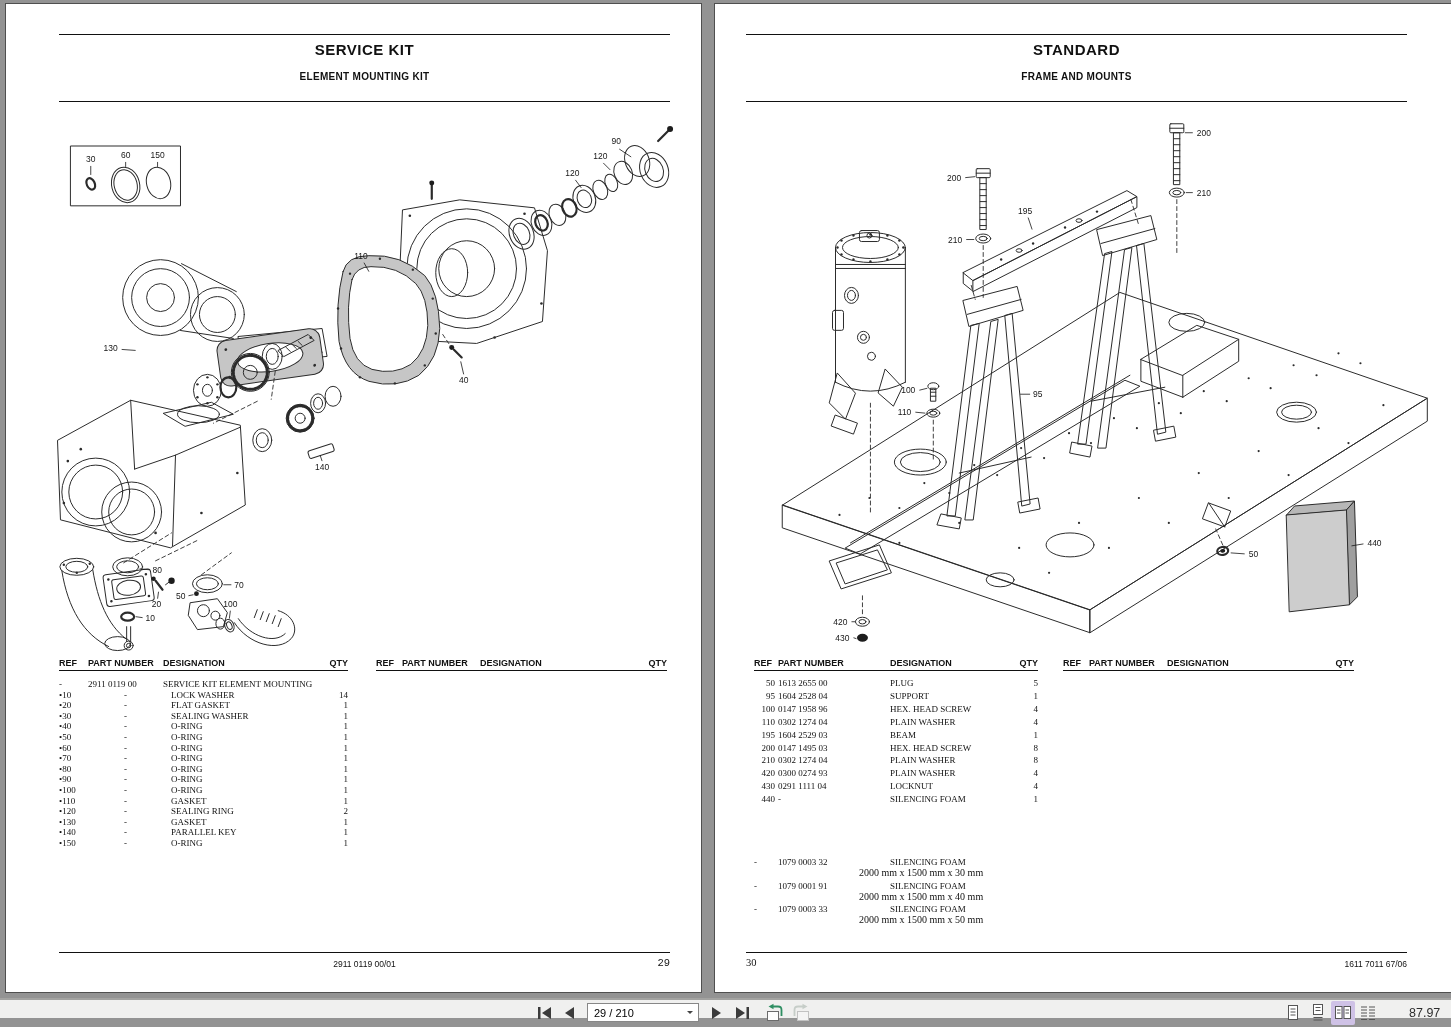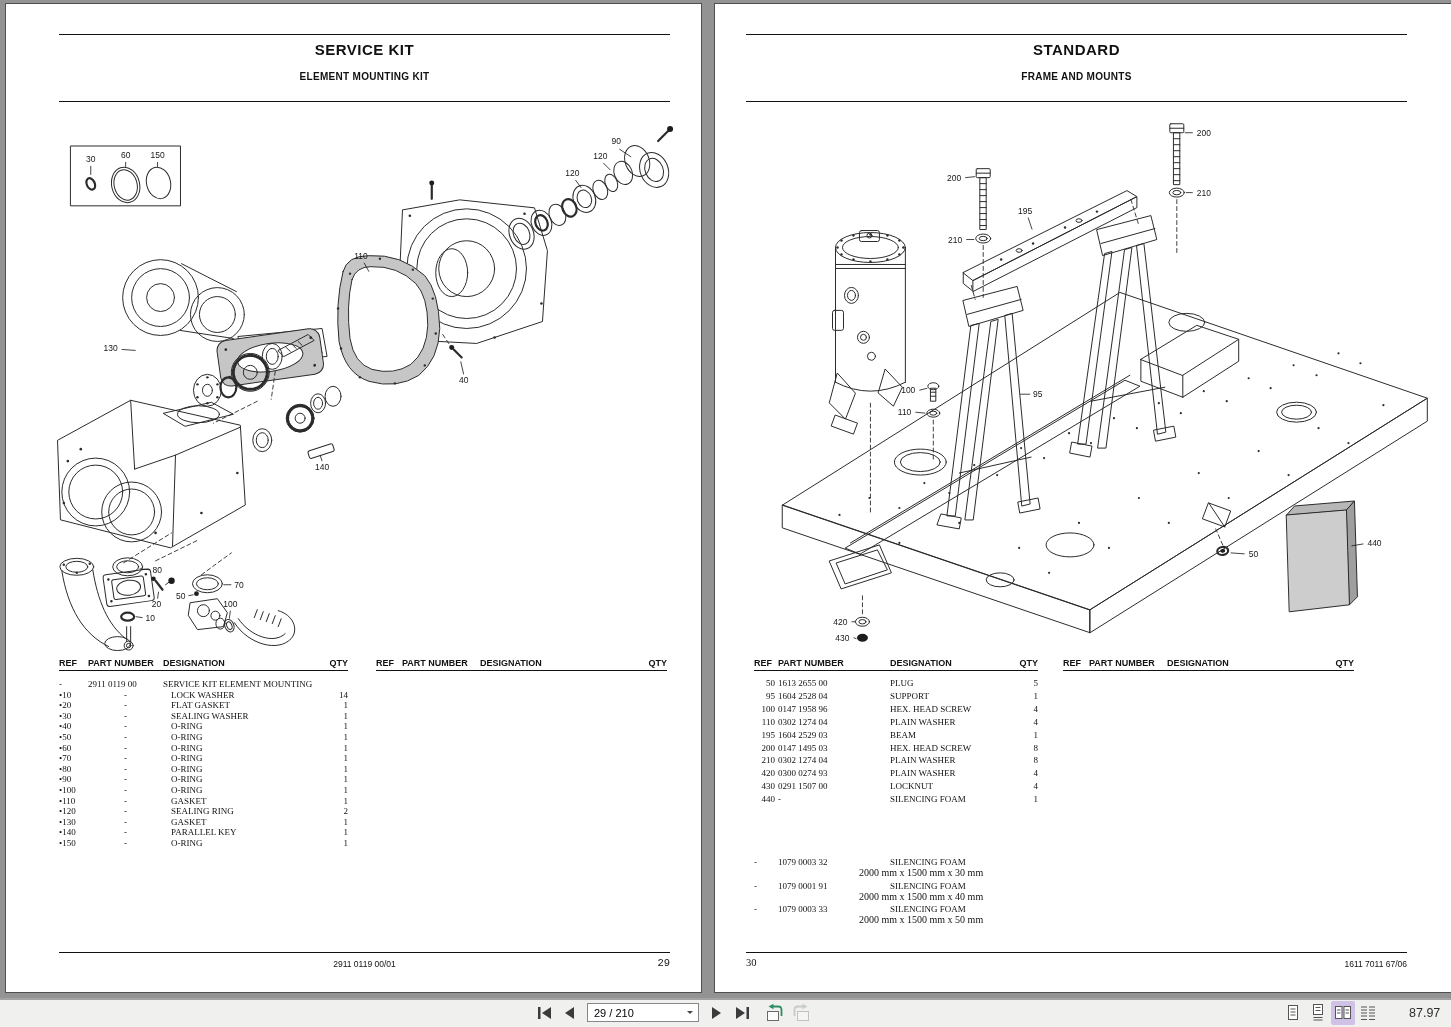--- a/index.html
+++ b/index.html
@@ -37,21 +37,21 @@
   #right-rows{margin-top:6px}
   #right-rows .trow{line-height:12.9px}
   #right-table .trow .c0{text-align:right;padding-right:3px}
   .ind{padding-left:8px}
   .ctr{text-align:center}
   .xtra{position:absolute;left:39px;top:853px;width:284px}
   .xentry{margin-bottom:2.5px}
   .xentry .trow{grid-template-columns:24px 112px 148px;line-height:11px}
   .xsize{font-family:"Liberation Serif",serif;font-size:10px;padding-left:105px;line-height:10px}
   .pfoot{position:absolute;font-size:8.5px}
-  .toolbar{position:absolute;left:0;right:0;top:998px;height:29px;background:#f0f0ef;
+  .toolbar{position:absolute;left:0;right:0;top:998px;height:20px;background:#f0f0ef;
            border-top:2px solid #a3a3a1;box-sizing:border-box}
   .nav{position:absolute;left:533px;top:1px;display:flex;align-items:center;gap:3px}
   .tbtn{width:22px;height:23px;display:flex;align-items:center;justify-content:center;
         background:transparent;border:none;padding:0;cursor:pointer}
   .pagebox{position:relative;display:inline-block;margin:0 4px}
   .pagebox input{width:112px;height:19px;border:1px solid #878787;background:#fff;
                  font-family:"Liberation Sans",sans-serif;font-size:11px;padding:0 16px 0 6px;box-sizing:border-box}
   .caret{position:absolute;right:6px;top:8px;width:0;height:0;border:3.5px solid transparent;border-top-color:#444}
   .rclust{position:absolute;right:2px;top:1px;display:flex;align-items:center;gap:1px}
   .lbtn{width:24px;height:24px;display:flex;align-items:center;justify-content:center;
@@ -659,21 +659,21 @@
           <span class="c3">8</span>
         </div>
         <div class="trow">
           <span class="c0">420</span>
           <span class="c1">0300 0274 93</span>
           <span class="c2">PLAIN WASHER</span>
           <span class="c3">4</span>
         </div>
         <div class="trow">
           <span class="c0">430</span>
-          <span class="c1">0291 1507 00</span>
+          <span class="c1">0291 1111 04</span>
           <span class="c2">LOCKNUT</span>
           <span class="c3">4</span>
         </div>
         <div class="trow">
           <span class="c0">440</span>
           <span class="c1">-</span>
           <span class="c2">SILENCING FOAM</span>
           <span class="c3">1</span>
         </div>
       </div>

